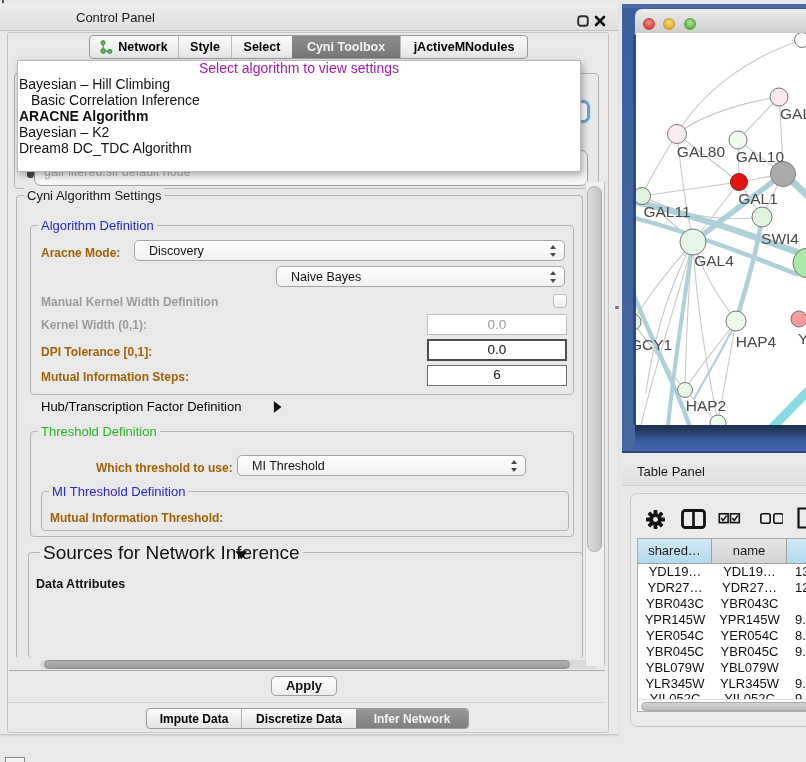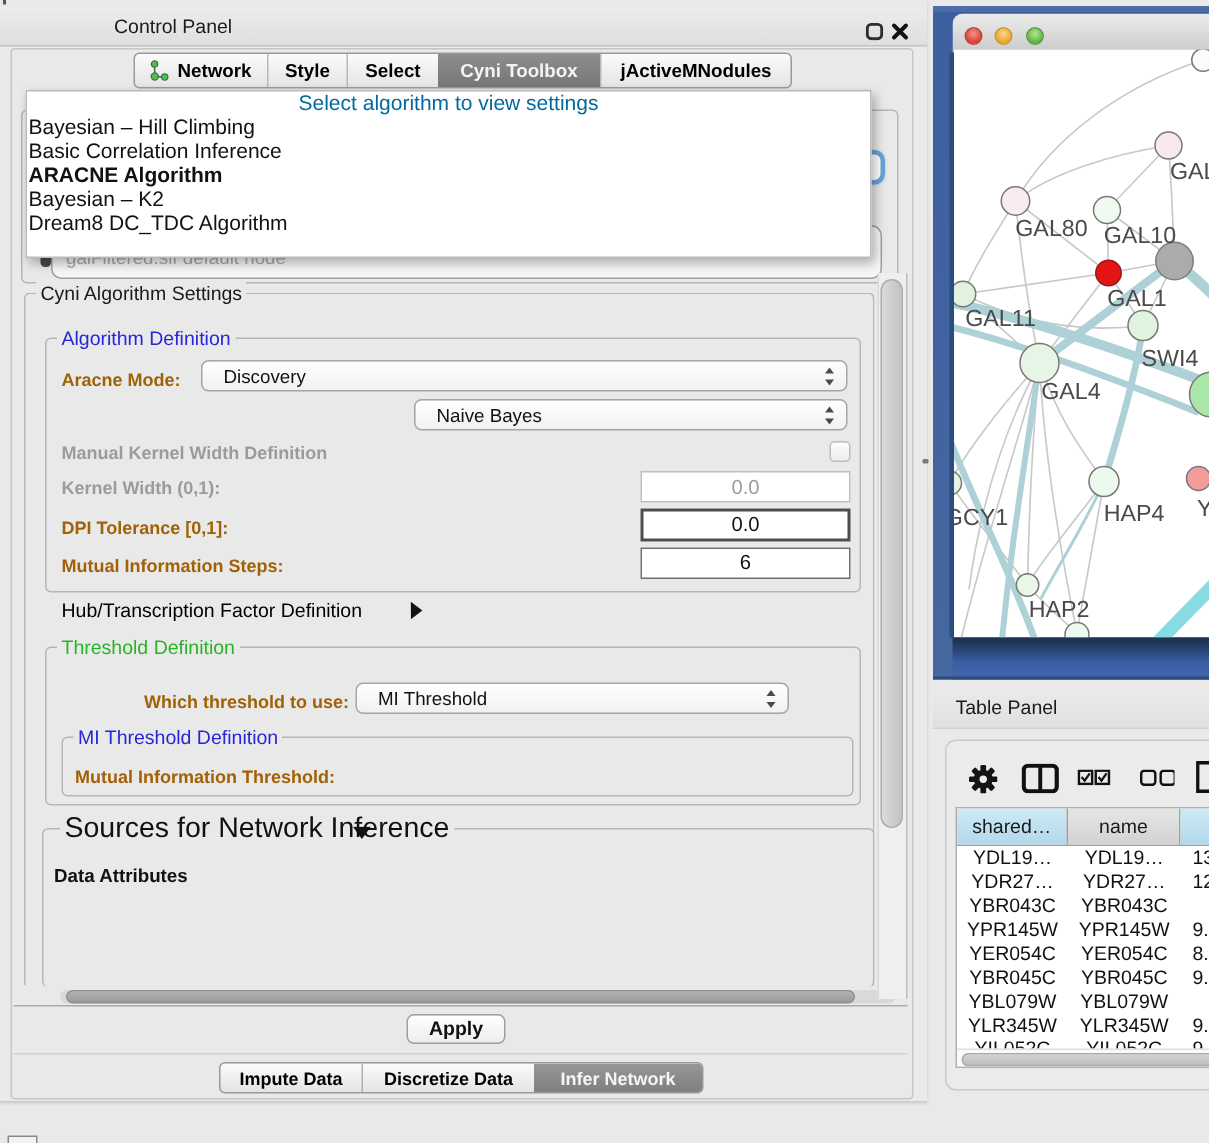--- a/index.html
+++ b/index.html
@@ -129,23 +129,23 @@
     <div style="width:95px;display:flex;align-items:center;justify-content:center;border-right:1px solid #b0b0b0;">Impute Data</div>
     <div style="width:114px;display:flex;align-items:center;justify-content:center;">Discretize Data</div>
     <div style="width:112px;display:flex;align-items:center;justify-content:center;background:linear-gradient(#979797,#7f7f7f);color:#f5f5f5;">Infer Network</div>
   </div>
 
   <div class="abs" style="left:585px;top:182px;width:20px;height:484px;background:#efefef;border-left:1px solid #d8d8d8;border-right:1px solid #bdbdbd;"></div>
   <div class="abs" style="left:587px;top:186px;width:15px;height:366px;background:linear-gradient(90deg,#dcdcdc,#c2c2c2);border:1px solid #ababab;border-radius:8px;"></div>
 </div>
 
 <div class="abs" style="left:17px;top:60px;width:564px;height:112px;background:#fff;border:1px solid #b9b9b9;box-shadow:2px 3px 7px rgba(0,0,0,0.3);z-index:50;font-size:14px;">
-  <div style="height:16px;text-align:center;color:#0369a1;line-height:15px;">Select algorithm to view settings</div>
+  <div style="height:16px;text-align:center;color:#a21caf;line-height:15px;">Select algorithm to view settings</div>
   <div style="height:16px;line-height:15px;padding-left:1px;color:#111;">Bayesian – Hill Climbing</div>
-  <div style="height:16px;line-height:15px;padding-left:1px;color:#111;">Basic Correlation Inference</div>
+  <div style="height:16px;line-height:15px;padding-left:13px;color:#111;">Basic Correlation Inference</div>
   <div style="height:16px;line-height:15px;padding-left:1px;color:#111;font-weight:bold;">ARACNE Algorithm</div>
   <div style="height:16px;line-height:15px;padding-left:1px;color:#111;">Bayesian – K2</div>
   <div style="height:16px;line-height:15px;padding-left:1px;color:#111;">Dream8 DC_TDC Algorithm</div>
 </div>
 
 <div class="abs" style="left:622px;top:4px;width:184px;height:449px;background:linear-gradient(#3c5f9f,#46689f);">
   <div class="abs" style="left:0;top:0;width:184px;height:4px;background:#4b6ca6;"></div>
 
   <div class="abs" style="left:13px;top:5px;width:171px;height:28px;background:linear-gradient(#ececec,#c9c9c9);border-radius:7px 0 0 0;border-bottom:1px solid #8f8f8f;">
     <span class="abs" style="left:8px;top:9px;width:12px;height:12px;border-radius:50%;background:radial-gradient(circle at 50% 35%,#f3958d,#e0443a 65%,#c03a30);border:0.5px solid #b8453c;"></span>

